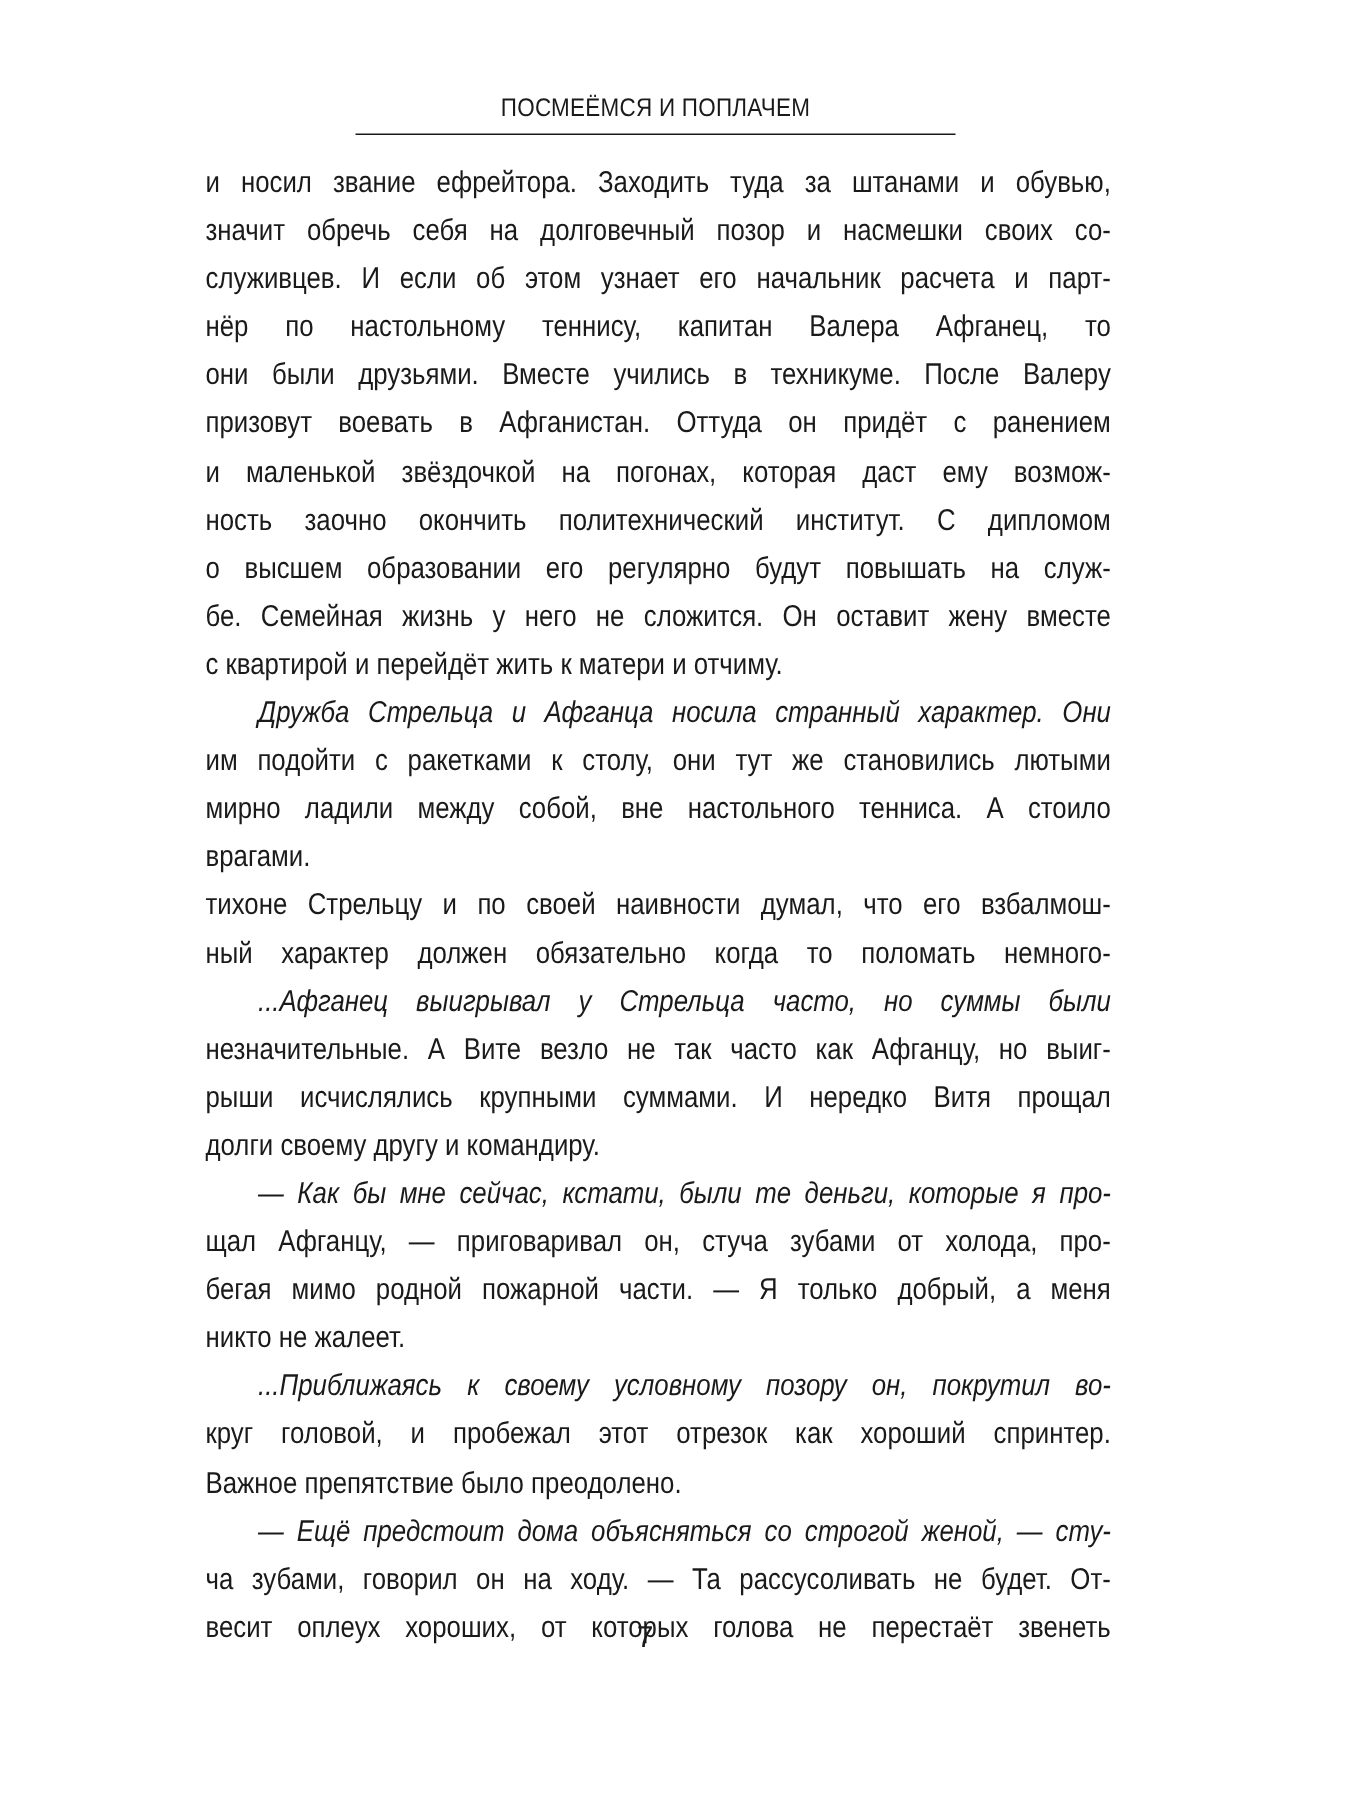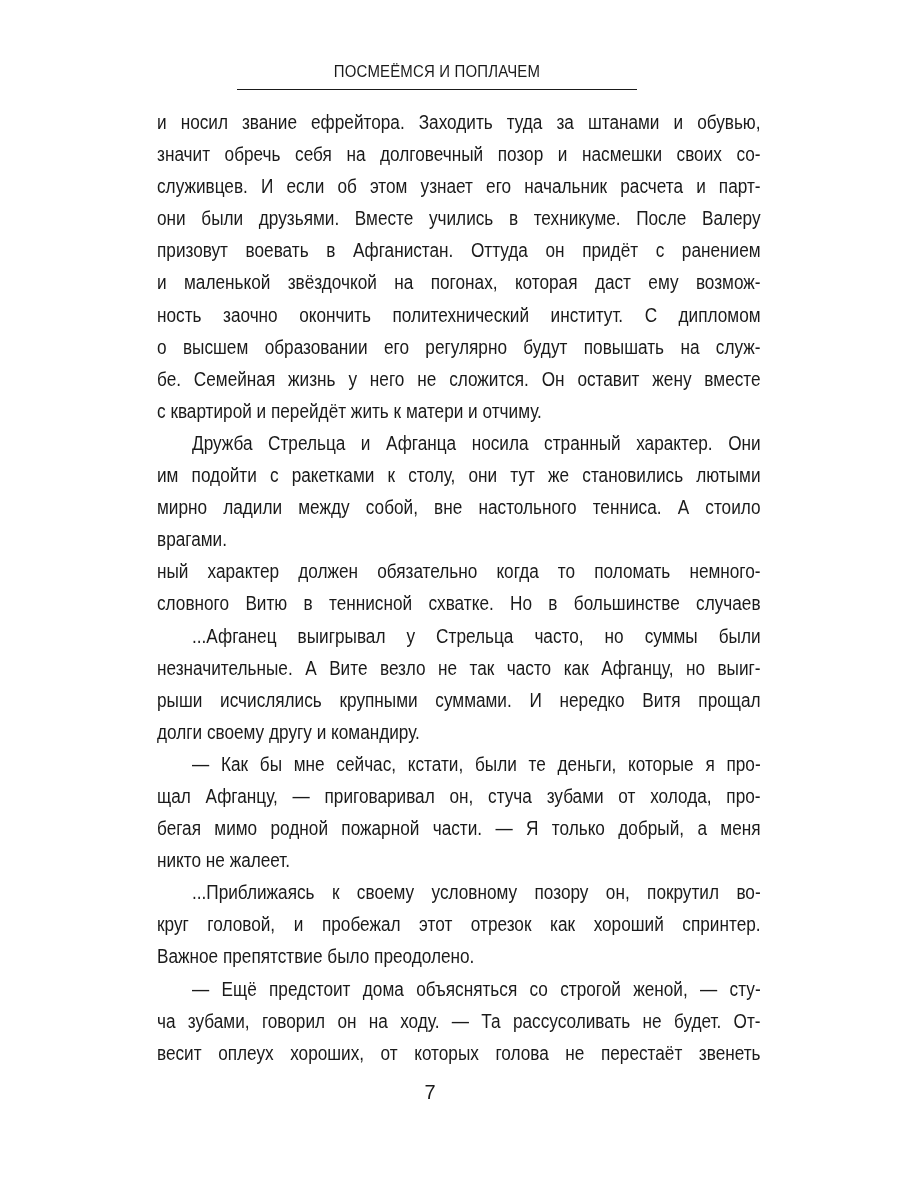--- a/index.html
+++ b/index.html
@@ -15,56 +15,57 @@
     position: absolute; left: 237px; top: 89px; width: 400px; height: 0;
     border-top: 1.5px solid #1a1a1a;
   }
   .body-text {
     position: absolute; left: 137px; top: 106px; width: 605px;
     font-family: "Liberation Sans", sans-serif; font-size: 20px;
     line-height: 32.1px; color: #1a1a1a;
   }
   .line {
     display: block; white-space: nowrap; text-align: justify;
-    text-align-last: justify; width: 605px; height: 32.1px; overflow: visible; margin-left: 20px;
+    text-align-last: justify; width: 605px; height: 32.1px; overflow: visible;
   }
   .line.last { text-align-last: left; }
-  .line.indent { padding-left: 35px; width: 570px; }
+  .line.indent { padding-left: 35px; width: 570px; font-style: italic; }
   .line span.inner { display: inline-block; transform: scaleX(0.86); transform-origin: left center; width: 116%; text-align: justify; text-align-last: justify; }
   .line.last span.inner { text-align-last: left; }
   .page-number {
     position: absolute; left: 415px; top: 1081px; width: 30px;
     text-align: center; font-family: "Liberation Sans", sans-serif;
     font-size: 20px; color: #1a1a1a;
   }
 </style>
 </head>
 <body>
 
 <div class="page">
   <div class="running-head">ПОСМЕЁМСЯ И ПОПЛАЧЕМ</div>
   <div class="head-rule"></div>
 
   <div class="body-text" id="body-text">
       <div class="line"><span class="inner">и носил звание ефрейтора. Заходить туда за штанами и обувью,</span></div>
       <div class="line"><span class="inner">значит обречь себя на долговечный позор и насмешки своих со-</span></div>
       <div class="line"><span class="inner">служивцев. И если об этом узнает его начальник расчета и парт-</span></div>
+      <div class="line"><span class="inner">нёр по настольному теннису, капитан Валера Афганец, то</span></div>
       <div class="line"><span class="inner">они были друзьями. Вместе учились в техникуме. После Валеру</span></div>
       <div class="line"><span class="inner">призовут воевать в Афганистан. Оттуда он придёт с ранением</span></div>
       <div class="line"><span class="inner">и маленькой звёздочкой на погонах, которая даст ему возмож-</span></div>
       <div class="line"><span class="inner">ность заочно окончить политехнический институт. С дипломом</span></div>
       <div class="line"><span class="inner">о высшем образовании его регулярно будут повышать на служ-</span></div>
       <div class="line"><span class="inner">бе. Семейная жизнь у него не сложится. Он оставит жену вместе</span></div>
       <div class="line last"><span class="inner">с квартирой и перейдёт жить к матери и отчиму.</span></div>
       <div class="line indent"><span class="inner">Дружба Стрельца и Афганца носила странный характер. Они</span></div>
       <div class="line"><span class="inner">им подойти с ракетками к столу, они тут же становились лютыми</span></div>
       <div class="line"><span class="inner">мирно ладили между собой, вне настольного тенниса. А стоило</span></div>
       <div class="line last"><span class="inner">врагами.</span></div>
+      <div class="line"><span class="inner">тихоне Стрельцу и по своей наивности думал, что его взбалмош-</span></div>
       <div class="line"><span class="inner">ный характер должен обязательно когда то поломать немного-</span></div>
-      <div class="line"><span class="inner">словного Витю в теннисной схватке. Но в большинстве случаев</span></div>
       <div class="line indent"><span class="inner">...Афганец выигрывал у Стрельца часто, но суммы были</span></div>
       <div class="line"><span class="inner">незначительные. А Вите везло не так часто как Афганцу, но выиг-</span></div>
       <div class="line"><span class="inner">рыши исчислялись крупными суммами. И нередко Витя прощал</span></div>
       <div class="line last"><span class="inner">долги своему другу и командиру.</span></div>
       <div class="line indent"><span class="inner">— Как бы мне сейчас, кстати, были те деньги, которые я про-</span></div>
       <div class="line"><span class="inner">щал Афганцу, — приговаривал он, стуча зубами от холода, про-</span></div>
       <div class="line"><span class="inner">бегая мимо родной пожарной части. — Я только добрый, а меня</span></div>
       <div class="line last"><span class="inner">никто не жалеет.</span></div>
       <div class="line indent"><span class="inner">...Приближаясь к своему условному позору он, покрутил во-</span></div>
       <div class="line"><span class="inner">круг головой, и пробежал этот отрезок как хороший спринтер.</span></div>

